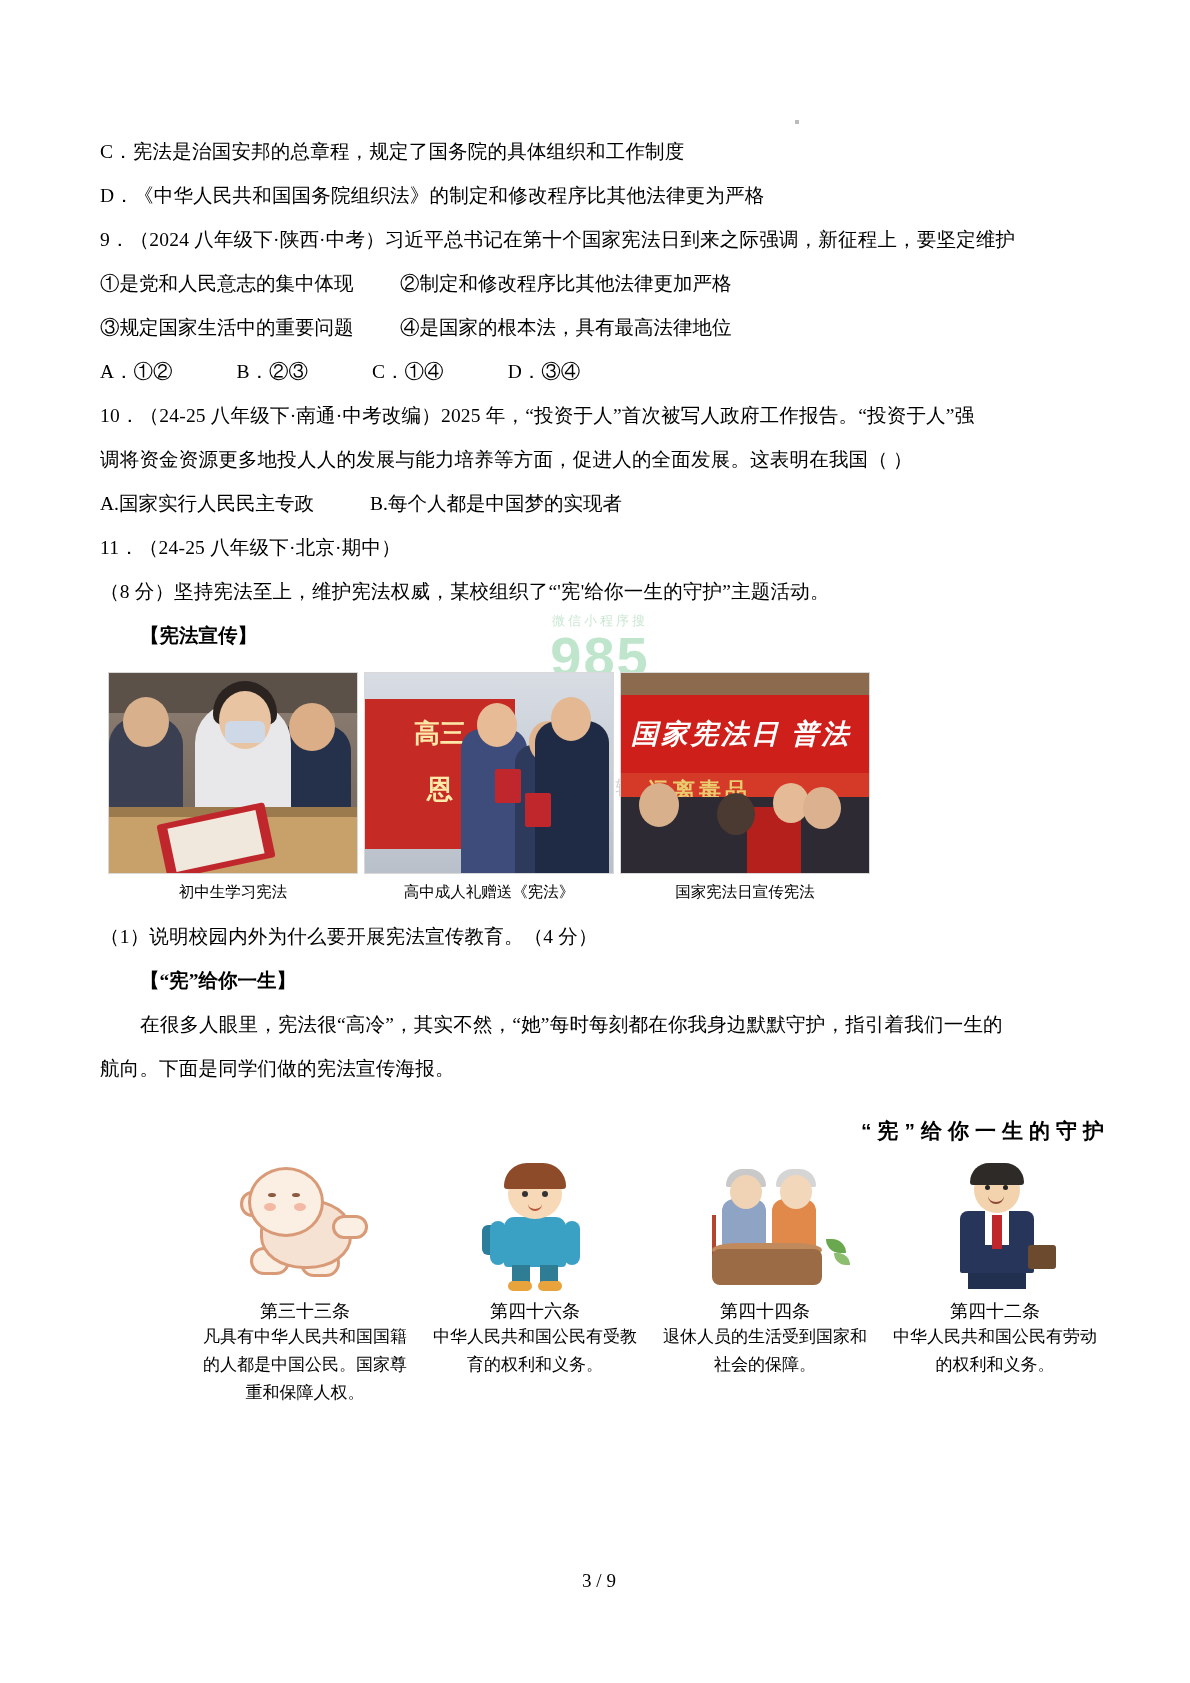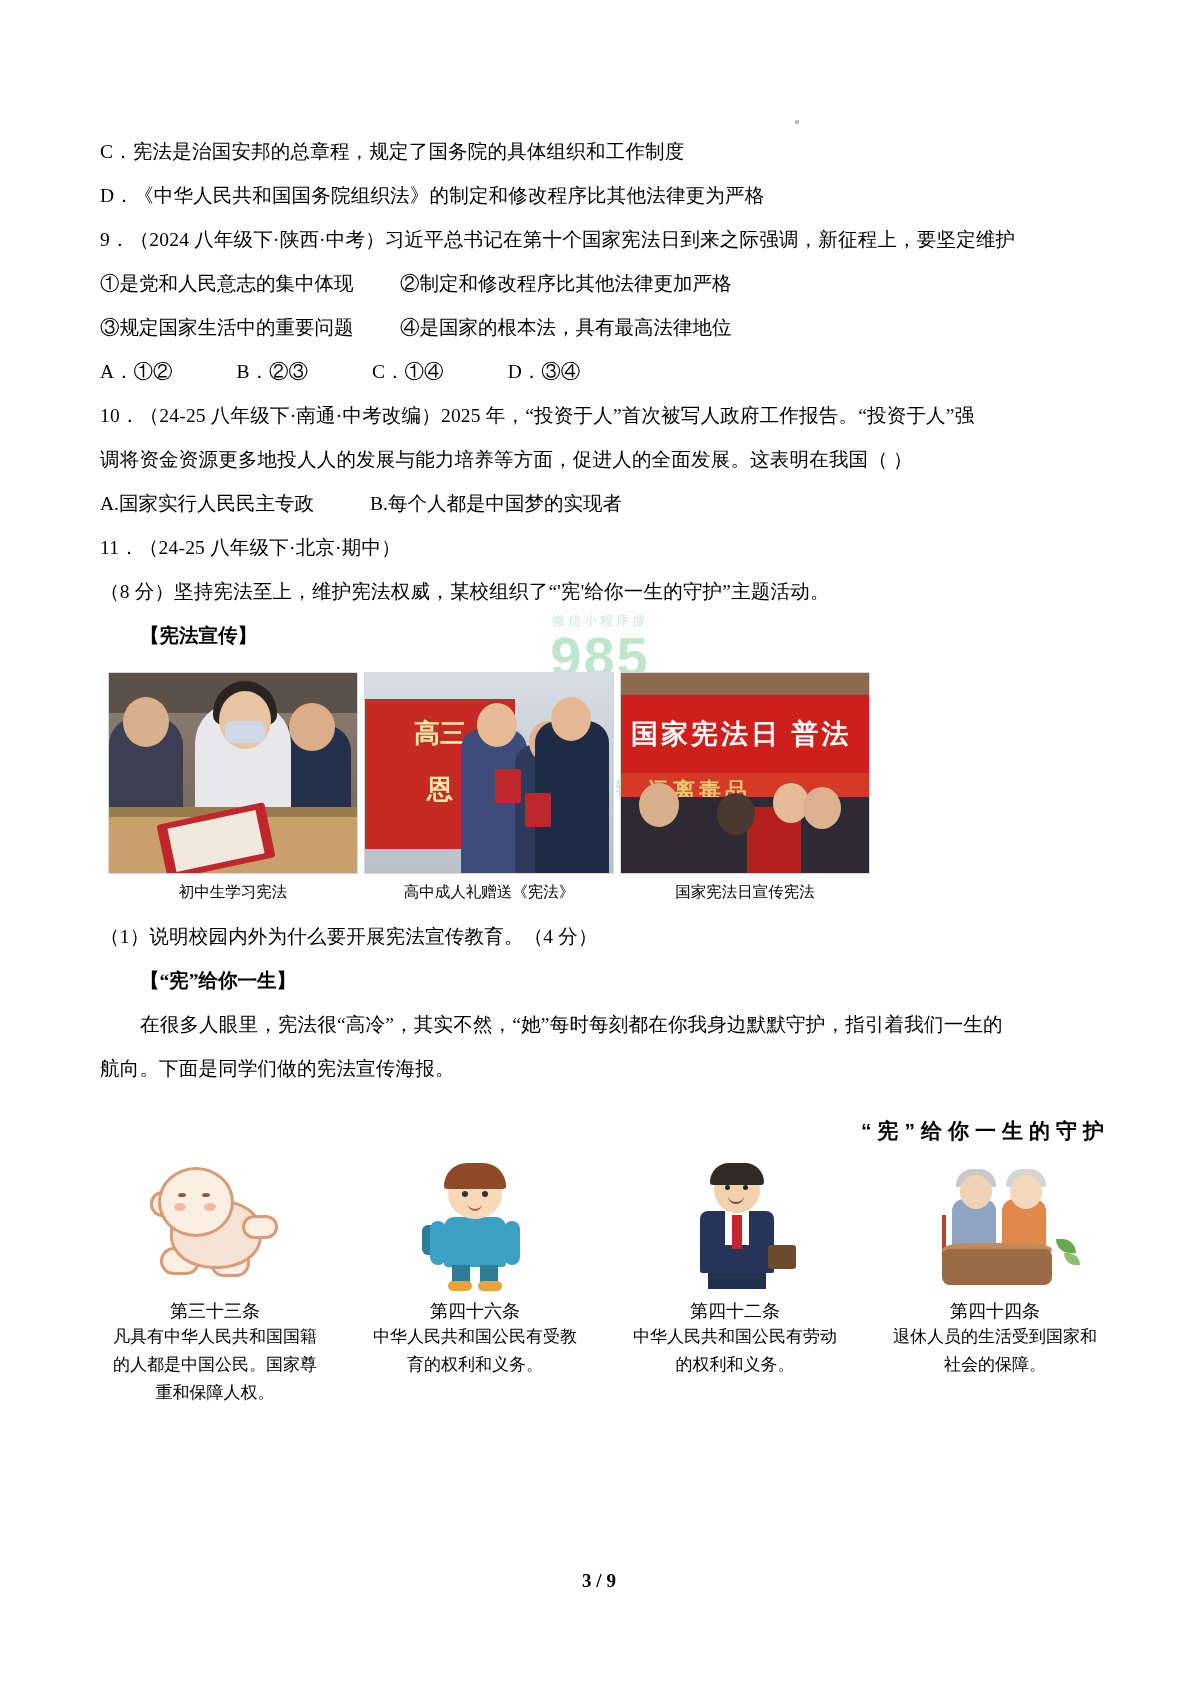--- a/index.html
+++ b/index.html
@@ -158,21 +158,21 @@
   .p2 .figB { position:absolute; left:150px; top:72px; width:62px; height:128px; background:#2e3a5c; border-radius:18px 18px 0 0; }
   .p2 .figBh { position:absolute; left:164px; top:48px; width:38px; height:42px; background:#e0b48f; border-radius:50%; }
   .p2 .figC { position:absolute; right:4px; top:48px; width:74px; height:152px; background:#1f2b44; border-radius:22px 22px 0 0; }
   .p2 .figCh { position:absolute; right:22px; top:24px; width:40px; height:44px; background:#e3b893; border-radius:50%; }
   .p2 .redbook { position:absolute; left:130px; top:96px; width:26px; height:34px; background:#c0272d; border-radius:2px; }
   .p2 .redbook2 { position:absolute; right:62px; top:120px; width:26px; height:34px; background:#c0272d; border-radius:2px; }
 
   
   .p3 { background: linear-gradient(#6e4f3a, #4a3527); }
   .p3 .bigbanner { position:absolute; left:0; top:22px; width:100%; height:78px; background:#cf1f1b; }
-  .p3 .bigbanner span { color:#fff; font-size:27px; font-weight:bold; letter-spacing:3px; line-height:78px; padding-left:10px; font-family:"Liberation Sans", sans-serif; }
+  .p3 .bigbanner span { color:#fff; font-size:27px; font-weight:bold; letter-spacing:3px; line-height:78px; padding-left:10px; font-family:"Liberation Sans", sans-serif;font-style:italic; }
   .p3 .sub { position:absolute; left:0; top:100px; width:100%; height:36px; background:#e03a28; opacity:.92; }
   .p3 .sub span { color:#f7d774; font-size:22px; font-weight:bold; letter-spacing:4px; line-height:36px; padding-left:26px; font-family:"Liberation Sans", sans-serif;}
   .p3 .ppl { position:absolute; bottom:0; width:100%; height:76px; background:#2e2a33; }
   .p3 .h1 { position:absolute; left:18px; bottom:46px; width:40px; height:44px; background:#d9b08c; border-radius:50%; }
   .p3 .h2 { position:absolute; left:96px; bottom:38px; width:38px; height:42px; background:#4b3a32; border-radius:50%; }
   .p3 .h3 { position:absolute; left:152px; bottom:50px; width:36px; height:40px; background:#e4bb96; border-radius:50%; }
   .p3 .h4 { position:absolute; right:28px; bottom:44px; width:38px; height:42px; background:#dcb18f; border-radius:50%; }
   .p3 .redcoat { position:absolute; left:126px; bottom:0; width:54px; height:66px; background:#b5201c; }
   .p3 .topbar { position:absolute; left:0; top:0; width:100%; height:22px; background:#8c6a4e; }
 
@@ -180,21 +180,21 @@
   .poster-title {
     text-align: right;
     font-size: 21px;
     font-weight: bold;
     letter-spacing: 6px;
     margin-top: 26px;
     font-family: "Liberation Sans", sans-serif;
   }
   .poster-row {
     display: flex;
-    justify-content: space-between;
+    justify-content: flex-end;
     margin-top: 18px;
   }
   .poster-cell {
     width: 230px;
     text-align: center;
   }
   .fig-area {
     height: 128px;
     position: relative;
   }
@@ -262,21 +262,21 @@
   .eld-leaf { position:absolute; left:176px; top:76px; width:20px; height:14px; background:#6aa84f; border-radius:0 14px 0 14px; }
   .eld-leaf2 { position:absolute; left:184px; top:90px; width:16px; height:12px; background:#8dbd6e; border-radius:0 12px 0 12px; }
 
   .page-num {
     position: absolute;
     left: 8px;
     right: 0;
     top: 1570px;
     text-align: center;
     font-size: 19px;
-    font-weight: bold;
+    font-weight: normal;
   }
   .dot-mark {
     position:absolute;
     left: 795px;
     top: 120px;
     width: 4px;
     height: 4px;
     background: #bbb;
   }
 </style>
@@ -419,50 +419,50 @@
           <div class="boy-eye1"></div>
             <div class="boy-eye2"></div>
           <div class="boy-mouth"></div>
         </div>
         <div class="fig-title">第四十六条</div>
         <div class="fig-text">中华人民共和国公民有受教育的权利和义务。</div>
       </div>
 
       <div class="poster-cell">
         <div class="fig-area">
-          <div class="man-legs"></div>
-          <div class="man-suit"></div>
-          <div class="man-shirt"></div>
-          <div class="man-tie"></div>
-          <div class="man-case"></div>
-          <div class="man-head"></div>
-          <div class="man-hair"></div>
-          <div class="man-eye1"></div>
-            <div class="man-eye2"></div>
-          <div class="man-smile"></div>
-        </div>
-        <div class="fig-title">第四十二条</div>
-        <div class="fig-text">中华人民共和国公民有劳动的权利和义务。</div>
-      </div>
-
-      <div class="poster-cell">
-        <div class="fig-area">
           <div class="eld-cane"></div>
           <div class="eld-m"></div>
             <div class="eld-mhair"></div>
             <div class="eld-mh"></div>
           <div class="eld-f"></div>
             <div class="eld-fhair"></div>
             <div class="eld-fh"></div>
           <div class="eld-stump2"></div>
             <div class="eld-stump"></div>
           <div class="eld-leaf"></div>
             <div class="eld-leaf2"></div>
         </div>
         <div class="fig-title">第四十四条</div>
         <div class="fig-text">退休人员的生活受到国家和社会的保障。</div>
       </div>
 
+      <div class="poster-cell">
+        <div class="fig-area">
+          <div class="man-legs"></div>
+          <div class="man-suit"></div>
+          <div class="man-shirt"></div>
+          <div class="man-tie"></div>
+          <div class="man-case"></div>
+          <div class="man-head"></div>
+          <div class="man-hair"></div>
+          <div class="man-eye1"></div>
+            <div class="man-eye2"></div>
+          <div class="man-smile"></div>
+        </div>
+        <div class="fig-title">第四十二条</div>
+        <div class="fig-text">中华人民共和国公民有劳动的权利和义务。</div>
+      </div>
+
     </div>
   </div>
 
   <div class="page-num">3 / 9</div>
 </div>
 
 </body></html>

